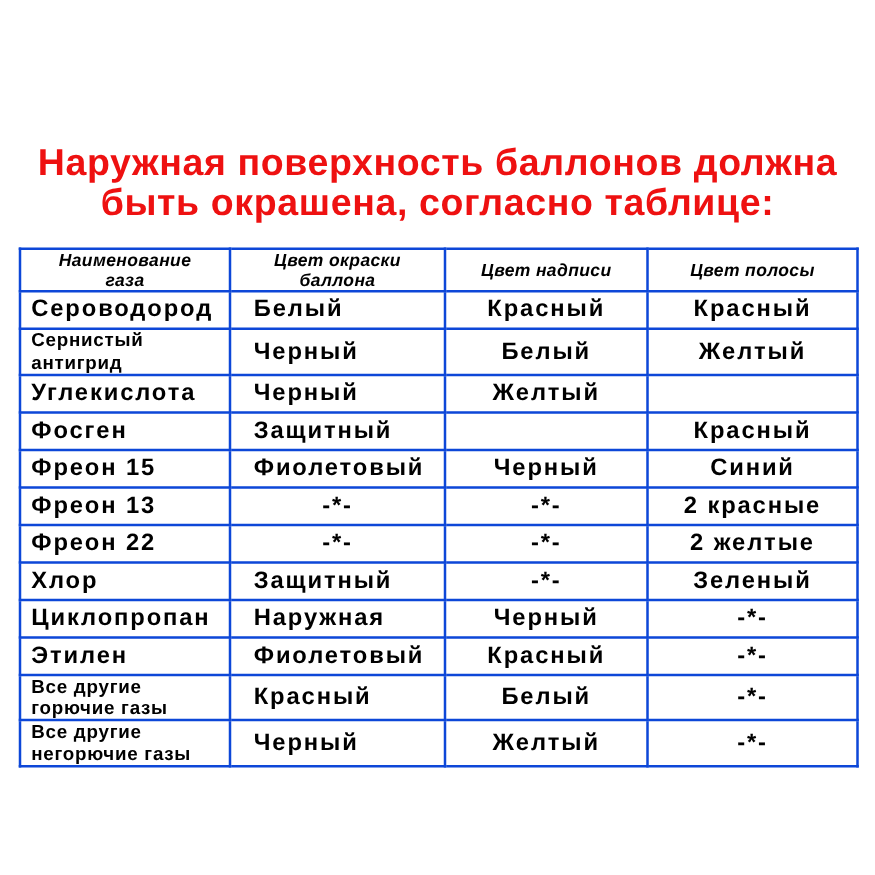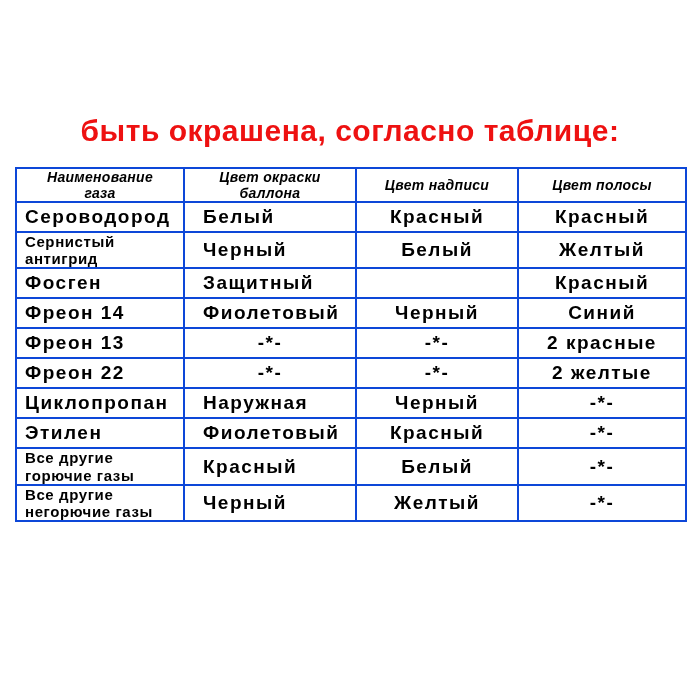--- a/index.html
+++ b/index.html
@@ -85,20 +85,21 @@
     text-align: center;
     padding-left: 0;
   }
 </style>
 </head>
 <body>
 
 <div class="page">
 
   <h1 class="title">
+    <span class="line">Наружная поверхность баллонов должна</span>
     <span class="line">быть окрашена, согласно таблице:</span>
   </h1>
 
   <div class="tbl-wrap">
     <table class="color-table">
       <colgroup>
         <col class="c1">
           <col class="c2">
           <col class="c3">
           <col class="c4">
@@ -121,42 +122,54 @@
           <td class="col-stripe">Красный</td>
         </tr>
         <tr>
           <td class="col-gas two-line">Сернистый
 антигрид</td>
           <td class="col-paint">Черный</td>
           <td class="col-inscription">Белый</td>
           <td class="col-stripe">Желтый</td>
         </tr>
         <tr>
+          <td class="col-gas">Углекислота</td>
+          <td class="col-paint">Черный</td>
+          <td class="col-inscription">Желтый</td>
+          <td class="col-stripe"></td>
+        </tr>
+        <tr>
           <td class="col-gas">Фосген</td>
           <td class="col-paint">Защитный</td>
           <td class="col-inscription"></td>
           <td class="col-stripe">Красный</td>
         </tr>
         <tr>
-          <td class="col-gas">Фреон 14</td>
+          <td class="col-gas">Фреон 15</td>
           <td class="col-paint">Фиолетовый</td>
           <td class="col-inscription">Черный</td>
           <td class="col-stripe">Синий</td>
         </tr>
         <tr>
           <td class="col-gas">Фреон 13</td>
           <td class="col-paint ditto">-*-</td>
           <td class="col-inscription ditto">-*-</td>
           <td class="col-stripe">2 красные</td>
         </tr>
         <tr>
           <td class="col-gas">Фреон 22</td>
           <td class="col-paint ditto">-*-</td>
           <td class="col-inscription ditto">-*-</td>
           <td class="col-stripe">2 желтые</td>
+        </tr>
+        <tr>
+          <td class="col-gas">Хлор</td>
+          <td class="col-paint">Защитный</td>
+          <td class="col-inscription ditto">-*-</td>
+          <td class="col-stripe">Зеленый</td>
         </tr>
         <tr>
           <td class="col-gas">Циклопропан</td>
           <td class="col-paint">Наружная</td>
           <td class="col-inscription">Черный</td>
           <td class="col-stripe ditto">-*-</td>
         </tr>
         <tr>
           <td class="col-gas">Этилен</td>
           <td class="col-paint">Фиолетовый</td>

